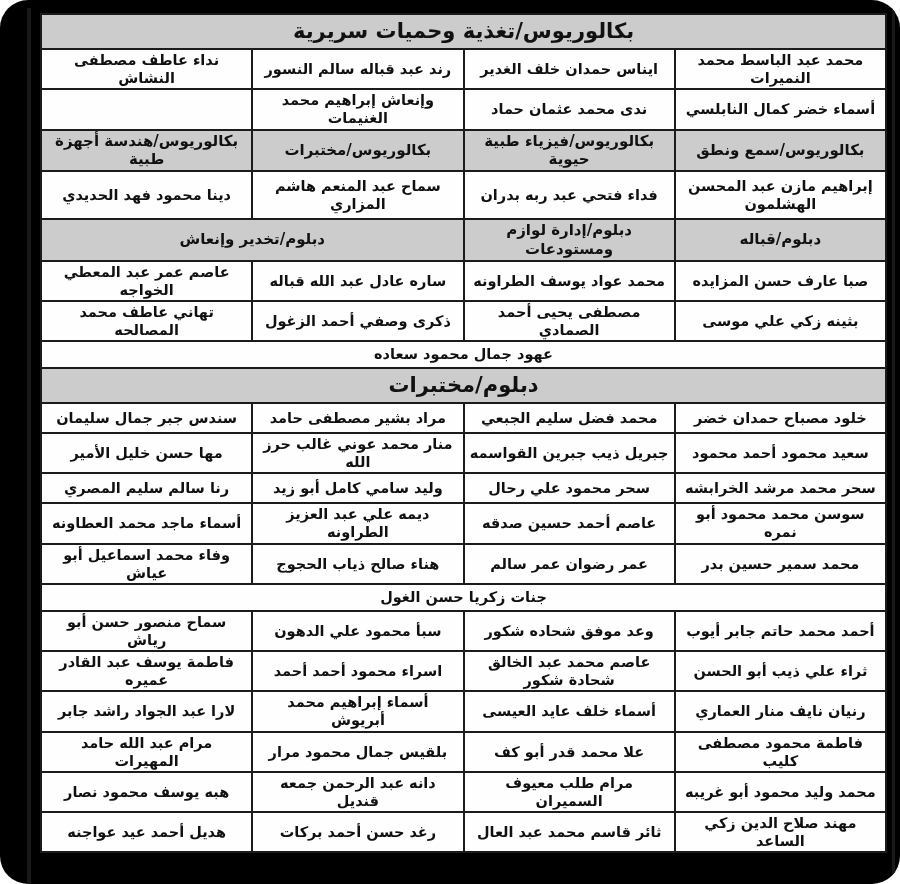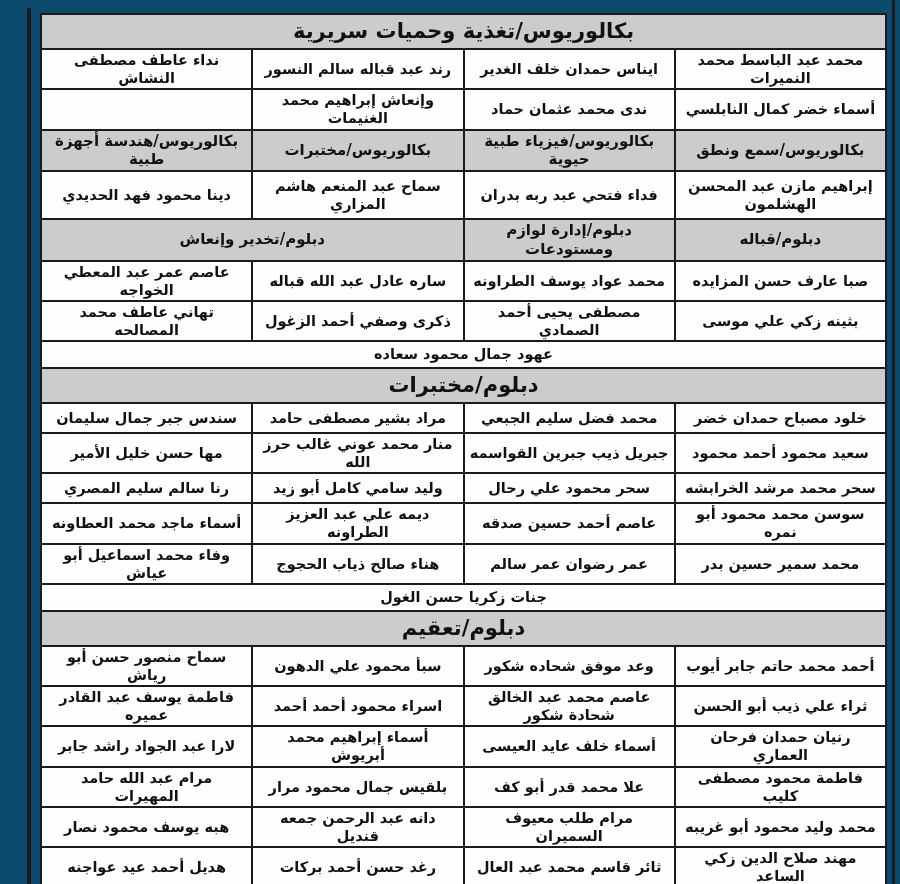--- a/index.html
+++ b/index.html
@@ -4,23 +4,24 @@
 <style>
   html, body {
     margin: 0;
     padding: 0;
     background: #ffffff;
   }
   .page {
     position: relative;
     width: 900px;
     height: 884px;
-    background: #0c4a6e;
+    background: #000000;
     overflow: hidden;
     font-family: "DejaVu Sans", sans-serif;
+    border-radius: 28px;
   }
   .rule-left {
     position: absolute;
     left: 27px;
     top: 8px;
     width: 4px;
     height: 876px;
     background: #191919;
   }
   .rule-right {
@@ -163,37 +164,34 @@
           </tr>
           <tr class="r-names">
             <td>محمد سمير حسين بدر</td>
             <td>عمر رضوان عمر سالم</td>
             <td>هناء صالح ذياب الحجوج</td>
             <td>وفاء محمد اسماعيل أبو عياش</td>
           </tr>
           <tr class="r-span">
             <td colspan="4">جنات زكريا حسن الغول</td>
           </tr>
-          <tr class="r-section">
-            <td colspan="4">دبلوم/تعقيم</td>
-          </tr>
           <tr class="r-names">
             <td>أحمد محمد حاتم جابر أيوب</td>
             <td>وعد موفق شحاده شكور</td>
             <td>سبأ محمود علي الدهون</td>
             <td>سماح منصور حسن أبو رياش</td>
           </tr>
           <tr class="r-names">
             <td>ثراء علي ذيب أبو الحسن</td>
             <td>عاصم محمد عبد الخالق شحادة شكور</td>
             <td>اسراء محمود أحمد أحمد</td>
             <td>فاطمة يوسف عبد القادر عميره</td>
           </tr>
           <tr class="r-names">
-            <td>رنيان حمدان فرحان العماري</td>
+            <td>رنيان نايف منار العماري</td>
             <td>أسماء خلف عايد العيسى</td>
             <td>أسماء إبراهيم محمد أبريوش</td>
             <td>لارا عبد الجواد راشد جابر</td>
           </tr>
           <tr class="r-names">
             <td>فاطمة محمود مصطفى كليب</td>
             <td>علا محمد قدر أبو كف</td>
             <td>بلقيس جمال محمود مرار</td>
             <td>مرام عبد الله حامد المهيرات</td>
           </tr>

